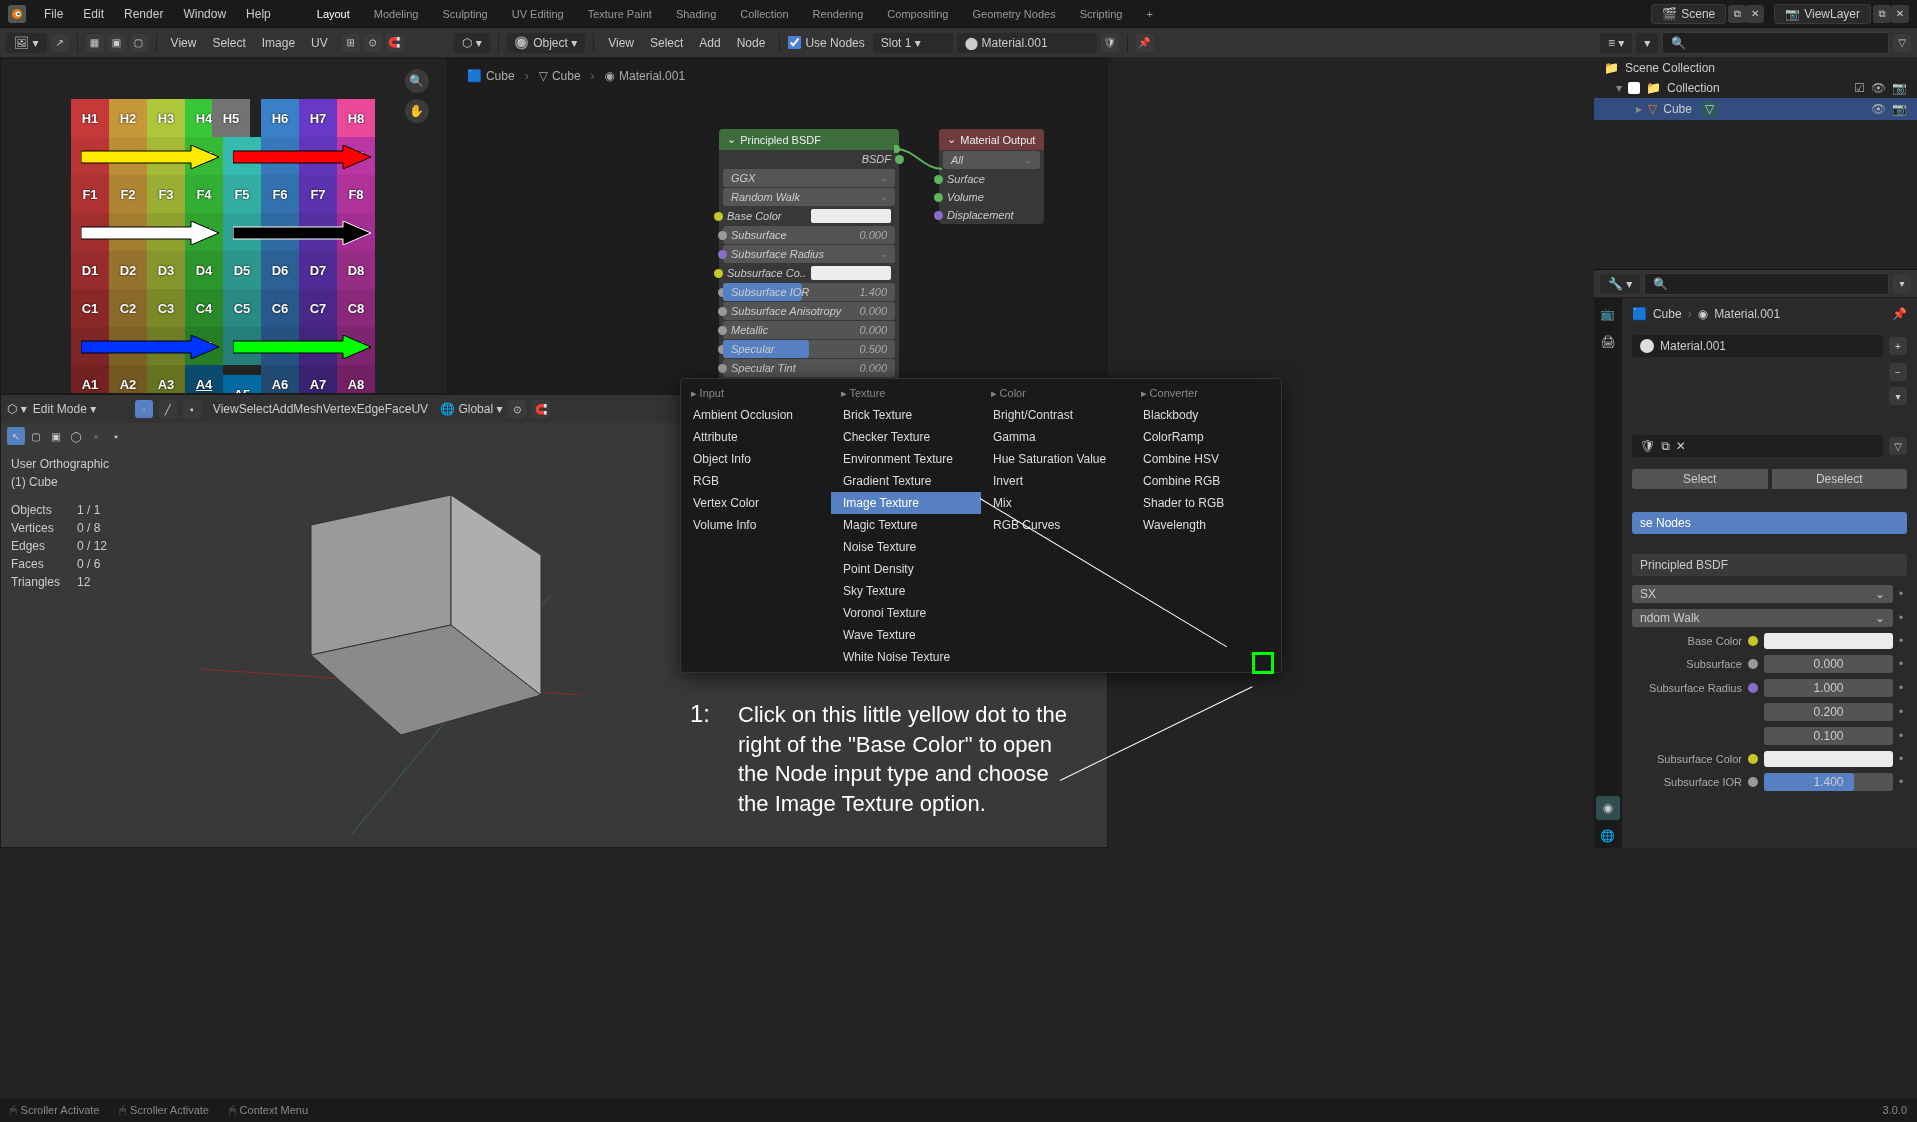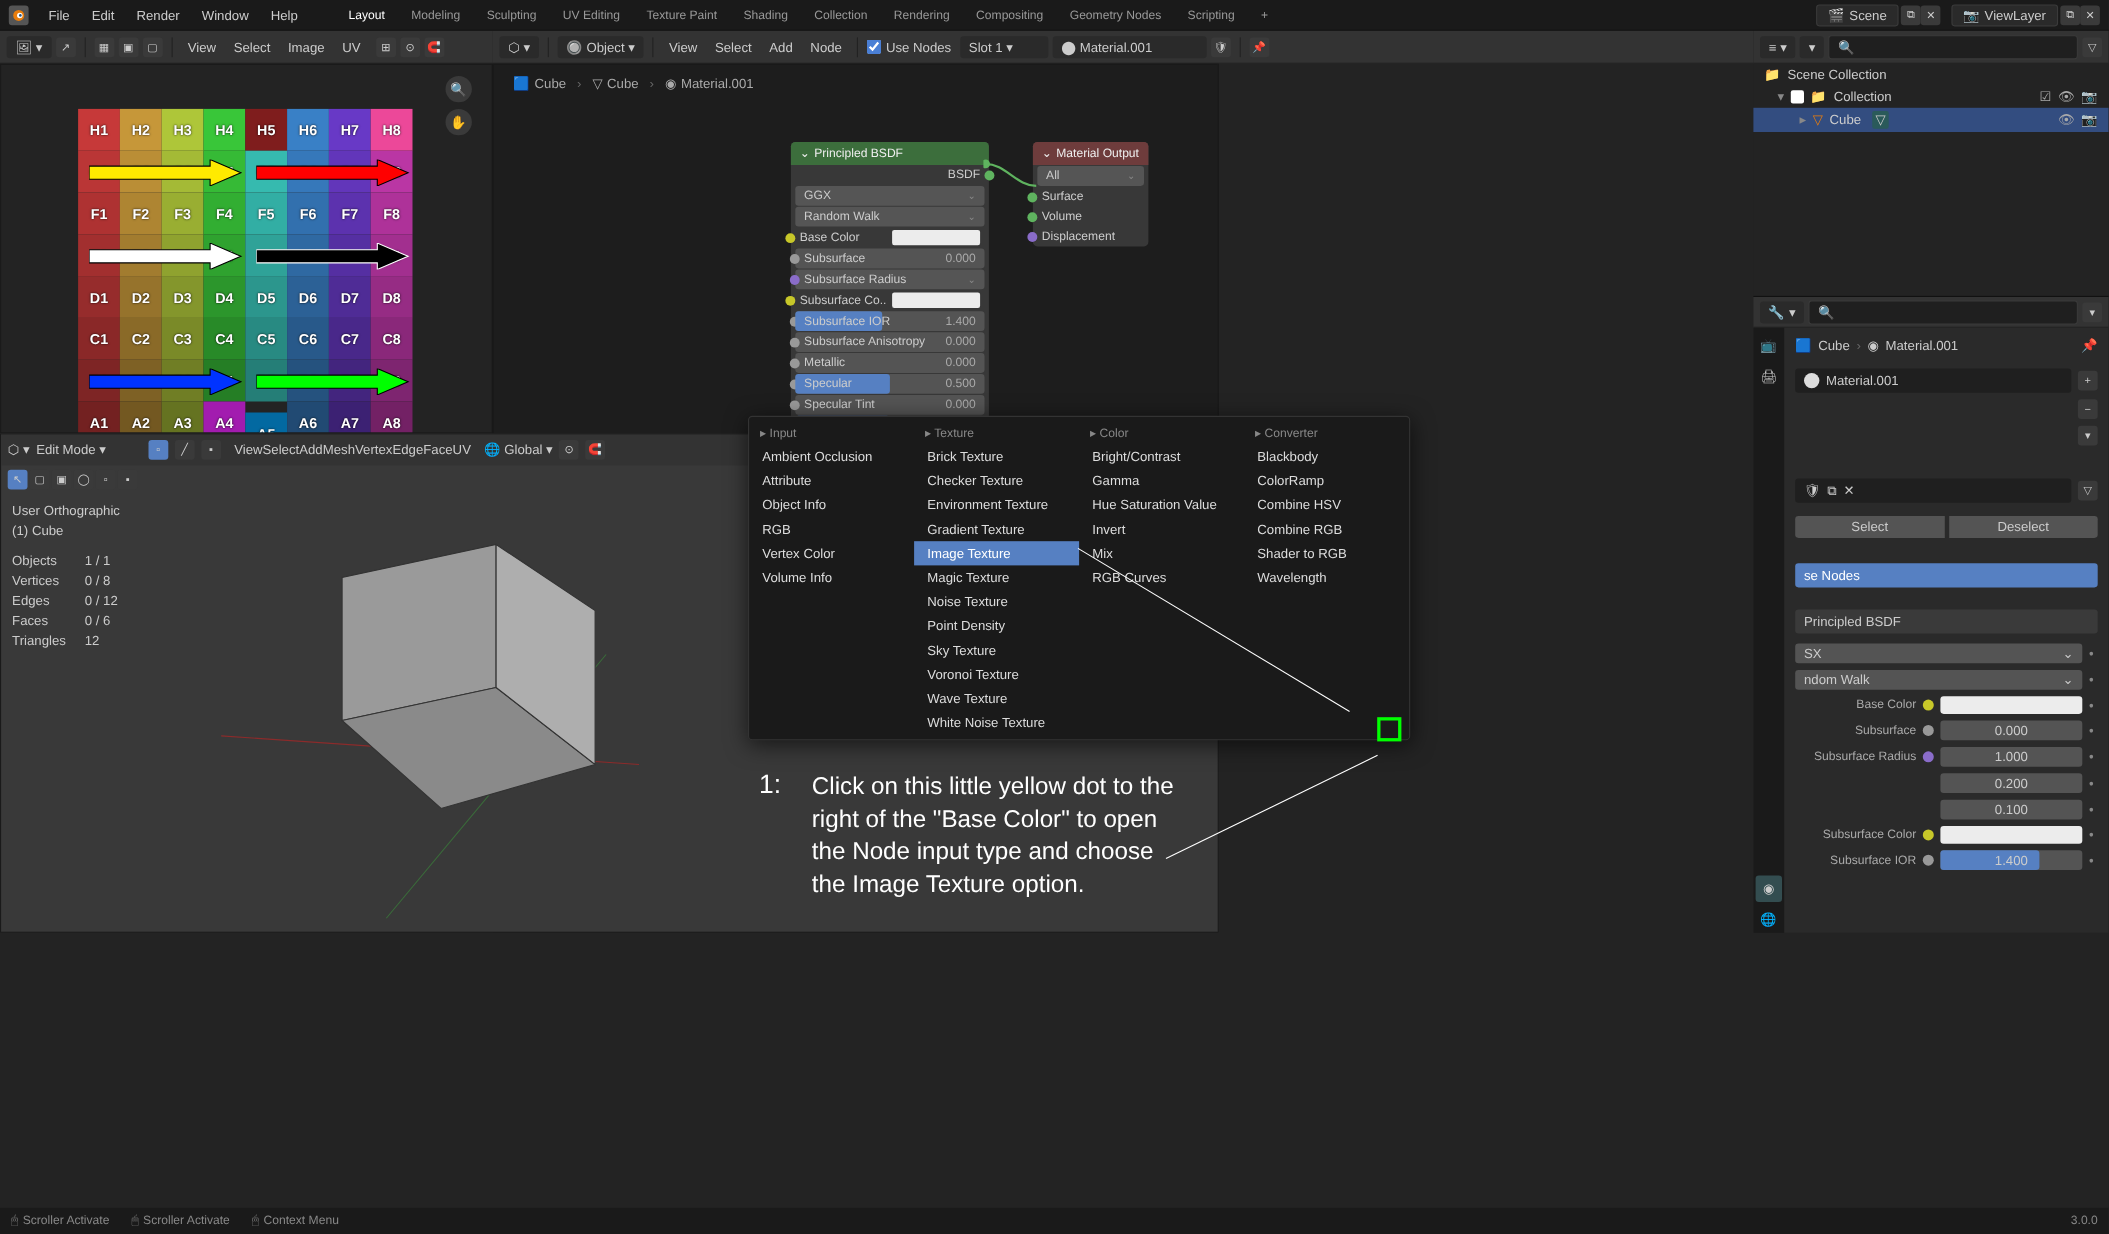--- a/index.html
+++ b/index.html
@@ -25,21 +25,21 @@
 .uv-cell { position: absolute; width: 38px; height: 38px; display: flex; align-items: center; justify-content: center; font-size: 13px; color: #fff; font-weight: bold; text-shadow: 0 0 2px #000; }
 .breadcrumb { position: absolute; top: 10px; left: 18px; display: flex; align-items: center; gap: 10px; color: #aaa; font-size: 12px; }
 .breadcrumb .bc-item { display: flex; align-items: center; gap: 4px; }
 .breadcrumb .chev { color: #666; }
 .nav-circle { width: 24px; height: 24px; border-radius: 50%; background: #3a3a3a; display:flex; align-items:center; justify-content:center; position:absolute; }
 
 .node { position: absolute; background: #383838; border-radius: 4px; font-size: 11px; }
 .node-header { padding: 4px 8px; border-radius: 4px 4px 0 0; color: #eee; display:flex; align-items:center; gap:4px; }
 .node-header.green { background: #3c6e3c; }
 .node-header.red { background: #6e3c3c; }
-.node-row { padding: 3px 8px; display: flex; align-items: center; justify-content: space-between; position: relative; height: 18px; }
+.node-row { padding: 3px 8px; display: flex; align-items: center; justify-content: space-between; position: relative; height: 18px; font-style: italic; }
 .node-row .label { color: #ccc; font-size: 11px; }
 .node-row .value { color: #aaa; font-size: 11px; }
 .node-row.dropdown { background: #555; margin: 1px 4px; border-radius: 3px; justify-content: space-between; }
 .node-row.dropdown::after { content: "⌄"; margin-left: auto; color: #888; font-size:9px; }
 .node-row.slider { background: #545454; margin: 1px 4px; border-radius: 3px; }
 .node-row.slider .fill { position: absolute; left: 0; top: 0; bottom: 0; background: #5680c2; border-radius: 3px; }
 .node-row.slider .label, .node-row.slider .value { position: relative; z-index: 1; }
 .node-row .color-swatch { width: 80px; height: 14px; background: #ececec; border-radius: 2px; }
 .socket { width: 9px; height: 9px; border-radius: 50%; position: absolute; }
 .socket.left { left: -5px; }
@@ -185,21 +185,21 @@
     <div class="icon-btn">▽</div>
   </div>
 </div>
 
 <div class="panel" style="position:absolute; top:58px; left:0; width:448px; height:336px;">
   <div class="uv-canvas" id="uv-canvas">
       <div class="uv-cell" style="left: 0px; top: 0px; background: rgb(198, 57, 57);">H1</div>
       <div class="uv-cell" style="left: 38px; top: 0px; background: rgb(198, 151, 57);">H2</div>
       <div class="uv-cell" style="left: 76px; top: 0px; background: rgb(174, 198, 57);">H3</div>
       <div class="uv-cell" style="left: 114px; top: 0px; background: rgb(57, 198, 57);">H4</div>
-      <div class="uv-cell" style="left: 152px; top: 0px; background: #7f1d1d;">H5</div>
+      <div class="uv-cell" style="left: 141px; top: 0px; background: #737373;">H5</div>
       <div class="uv-cell" style="left: 190px; top: 0px; background: rgb(57, 128, 198);">H6</div>
       <div class="uv-cell" style="left: 228px; top: 0px; background: rgb(104, 57, 198);">H7</div>
       <div class="uv-cell" style="left: 266px; top: 0px; background: #ec4899;">H8</div>
       <div class="uv-cell" style="left: 0px; top: 38px; background: rgb(186, 54, 54);">G1</div>
       <div class="uv-cell" style="left: 38px; top: 38px; background: rgb(186, 142, 54);">G2</div>
       <div class="uv-cell" style="left: 76px; top: 38px; background: rgb(164, 186, 54);">G3</div>
       <div class="uv-cell" style="left: 114px; top: 38px; background: rgb(54, 186, 54);">G4</div>
       <div class="uv-cell" style="left: 152px; top: 38px; background: rgb(54, 186, 175);">G5</div>
       <div class="uv-cell" style="left: 190px; top: 38px; background: rgb(54, 120, 186);">G6</div>
       <div class="uv-cell" style="left: 228px; top: 38px; background: rgb(98, 54, 186);">G7</div>
@@ -240,21 +240,21 @@
       <div class="uv-cell" style="left: 38px; top: 228px; background: rgb(126, 97, 37);">B2</div>
       <div class="uv-cell" style="left: 76px; top: 228px; background: rgb(112, 126, 37);">B3</div>
       <div class="uv-cell" style="left: 114px; top: 228px; background: rgb(37, 126, 37);">B4</div>
       <div class="uv-cell" style="left: 152px; top: 228px; background: rgb(37, 126, 119);">B5</div>
       <div class="uv-cell" style="left: 190px; top: 228px; background: rgb(37, 82, 126);">B6</div>
       <div class="uv-cell" style="left: 228px; top: 228px; background: rgb(67, 37, 126);">B7</div>
       <div class="uv-cell" style="left: 266px; top: 228px; background: rgb(126, 37, 112);">B8</div>
       <div class="uv-cell" style="left: 0px; top: 266px; background: rgb(115, 33, 33);">A1</div>
       <div class="uv-cell" style="left: 38px; top: 266px; background: rgb(115, 88, 33);">A2</div>
       <div class="uv-cell" style="left: 76px; top: 266px; background: rgb(101, 115, 33);">A3</div>
-      <div class="uv-cell" style="left: 114px; top: 266px; background: #a21caf;">A4</div>
+      <div class="uv-cell" style="left: 114px; top: 266px; background: #0c4a6e; text-decoration: underline;">A4</div>
       <div class="uv-cell" style="left: 152px; top: 276px; background: #0369a1;">A5</div>
       <div class="uv-cell" style="left: 190px; top: 266px; background: rgb(33, 74, 115);">A6</div>
       <div class="uv-cell" style="left: 228px; top: 266px; background: rgb(60, 33, 115);">A7</div>
       <div class="uv-cell" style="left: 266px; top: 266px; background: rgb(115, 33, 101);">A8</div>
       <div style="position: absolute; left: 10px; top: 46px;"><svg width="140" height="24">
           <polygon points="0,6 110,6 110,0 138,12 110,24 110,18 0,18" fill="#ffea00" stroke="#000" stroke-width="1"></polygon>
         </svg></div>
       <div style="position: absolute; left: 162px; top: 46px;"><svg width="140" height="24">
           <polygon points="0,6 110,6 110,0 138,12 110,24 110,18 0,18" fill="#ff0000" stroke="#000" stroke-width="1"></polygon>
         </svg></div>

